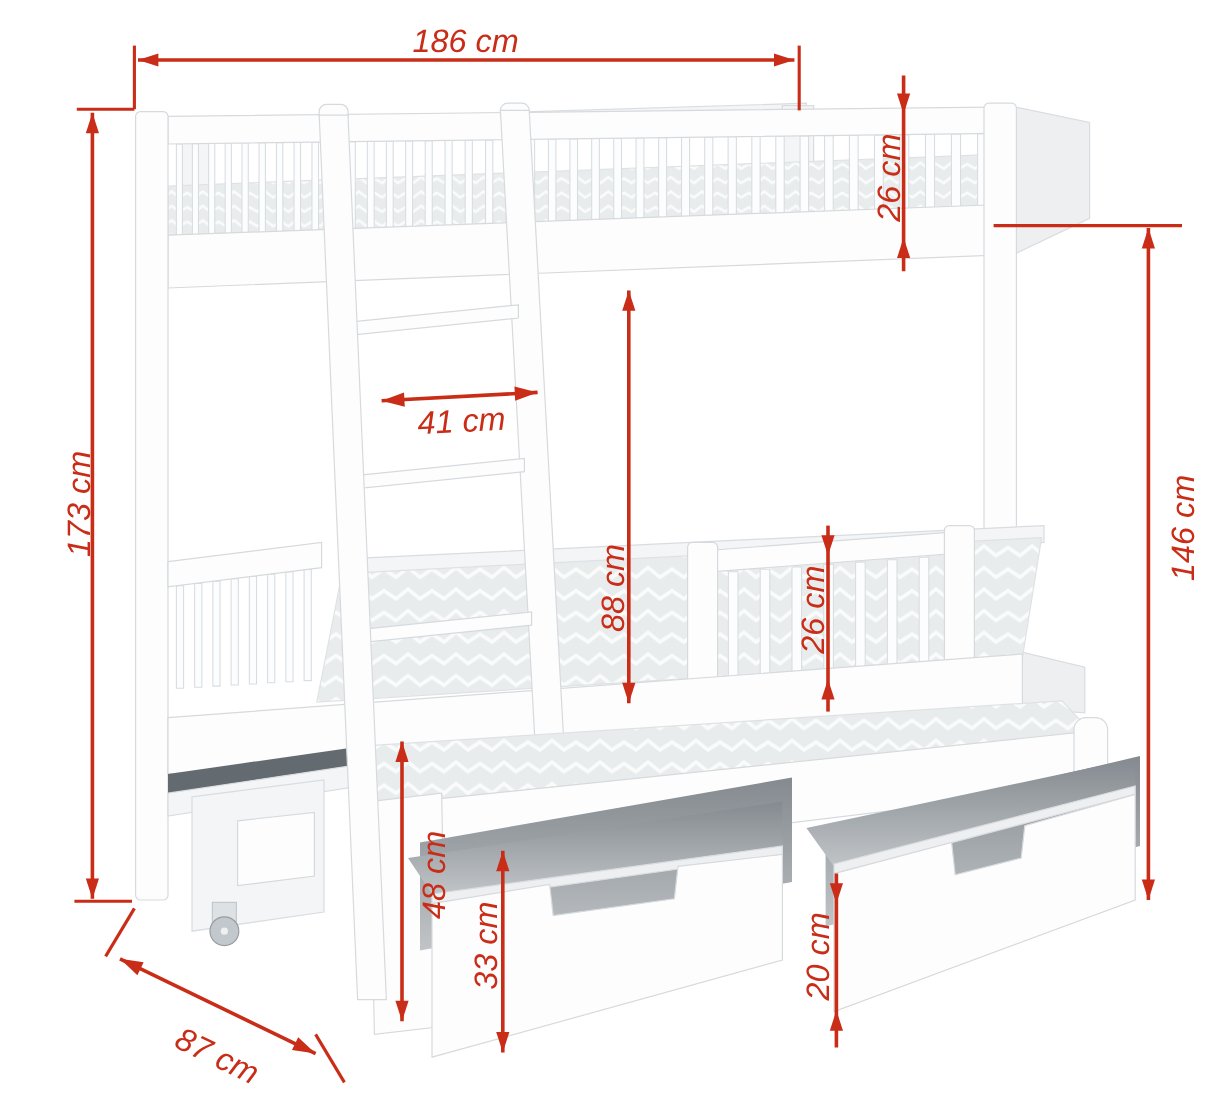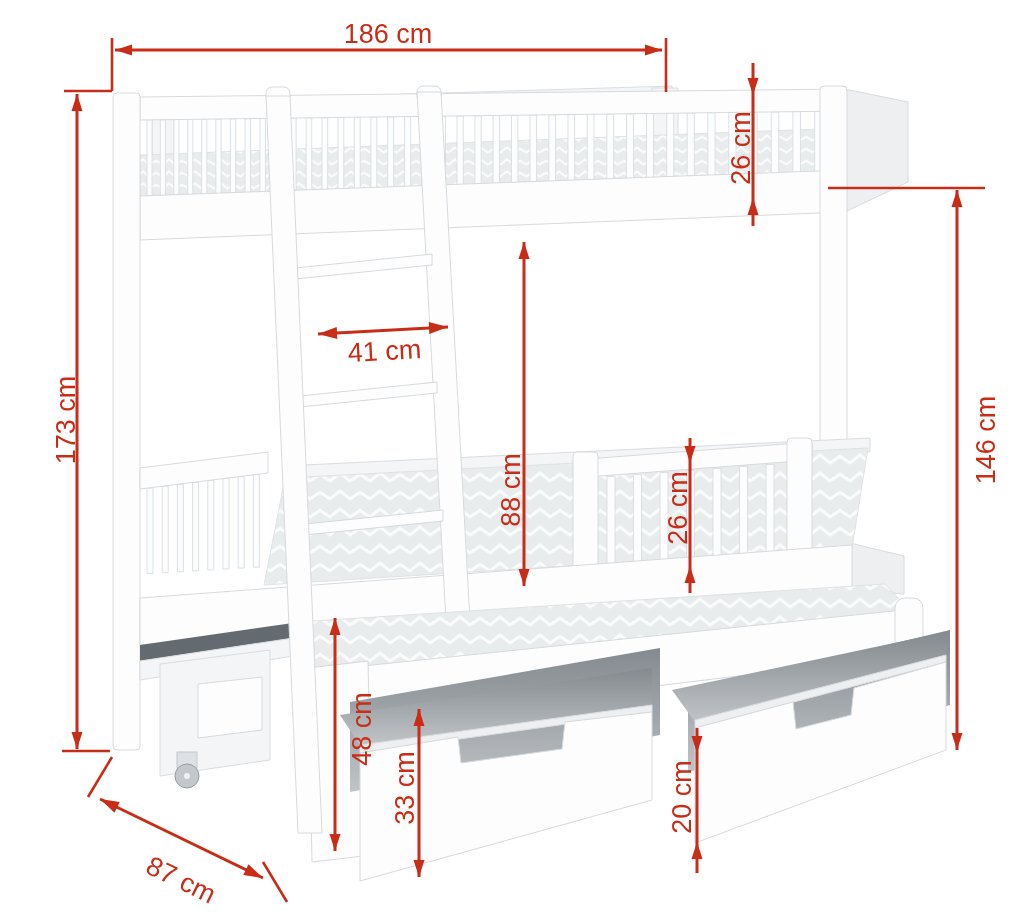--- a/index.html
+++ b/index.html
@@ -1,17 +1,17 @@
 <!DOCTYPE html>
 <html><head>
 <meta charset="utf-8">
 <style>
   html,body{margin:0;padding:0;background:#ffffff;}
   .stage{position:relative;width:1024px;height:923px;background:#ffffff;overflow:hidden;
-         font-family:"Liberation Sans",sans-serif;}
+         font-family:"Liberation Sans",sans-serif;font-style:italic;}
   svg{display:block;}
   .dim-line{stroke:#c92d17;stroke-width:3;fill:none;}
   .dim-tick{stroke:#c92d17;stroke-width:2.6;fill:none;}
   .dim-head{fill:#c92d17;stroke:none;}
   .dim-label{font-family:"Liberation Sans",sans-serif;font-size:27px;fill:#c92d17;
              text-anchor:middle;}
   .wood{fill:#fdfdfe;stroke:#d6dadd;stroke-width:1;}
   .wood-shade{fill:#f3f5f6;stroke:#d9dce0;stroke-width:1;}
   .wood-dark{fill:#edeff1;stroke:#d9dce0;stroke-width:1;}
   .mattress{stroke:#dfe2e4;stroke-width:1;}

